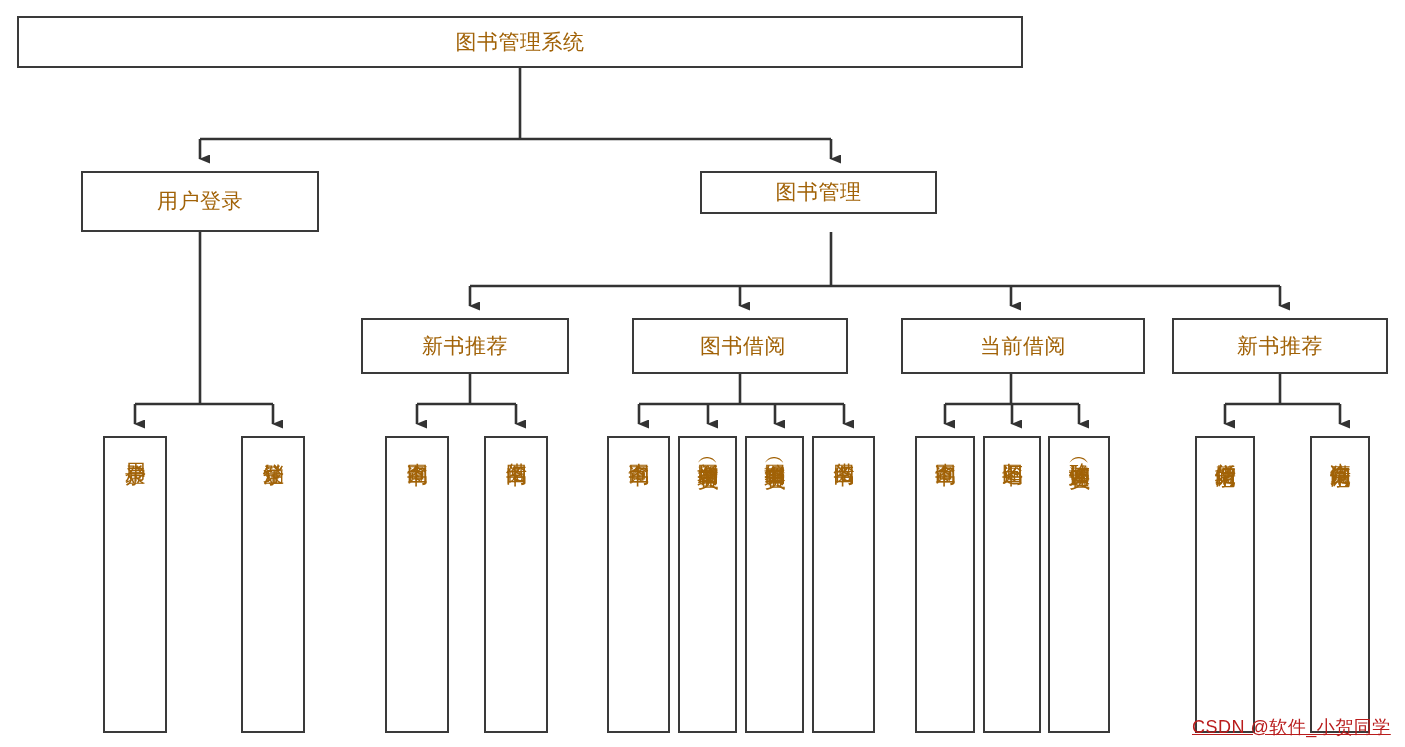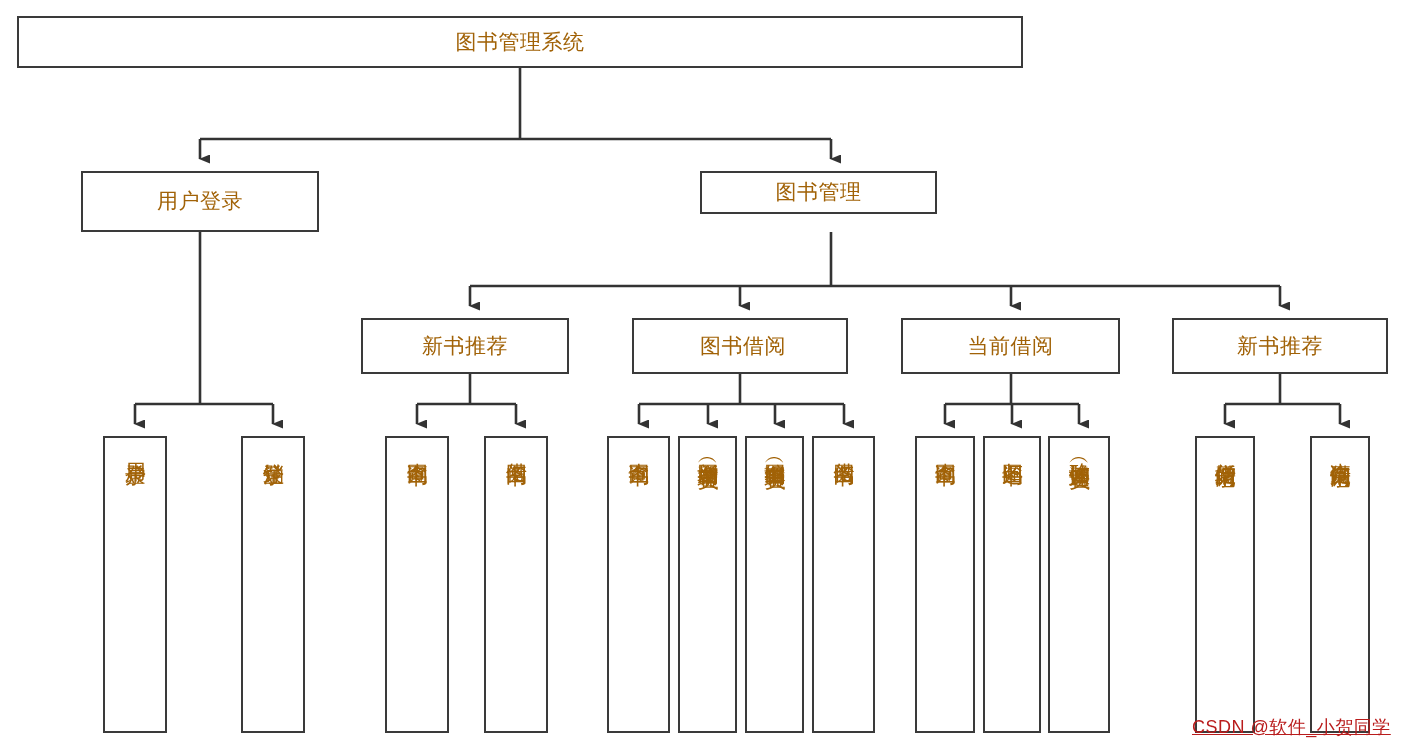--- a/index.html
+++ b/index.html
@@ -127,21 +127,21 @@
       </div>
       <div class="node horizontal" style="left: 700px; top: 171px; width: 237px; height: 43px;">
         <span class="node-label">图书管理</span>
       </div>
       <div class="node horizontal" style="left: 361px; top: 318px; width: 208px; height: 56px;">
         <span class="node-label">新书推荐</span>
       </div>
       <div class="node horizontal" style="left: 632px; top: 318px; width: 216px; height: 56px; padding-left: 6px;">
         <span class="node-label">图书借阅</span>
       </div>
-      <div class="node horizontal" style="left: 901px; top: 318px; width: 219px; height: 56px;">
+      <div class="node horizontal" style="left: 901px; top: 318px; width: 244px; height: 56px;">
         <span class="node-label">当前借阅</span>
       </div>
       <div class="node horizontal" style="left: 1172px; top: 318px; width: 216px; height: 56px;">
         <span class="node-label">新书推荐</span>
       </div>
       <div class="node leaf" style="left: 103px; top: 436px; width: 64px; height: 297px;">
         <span class="node-label">用户登录</span>
       </div>
       <div class="node leaf" style="left: 241px; top: 436px; width: 64px; height: 297px;">
         <span class="node-label">注销登录</span>

